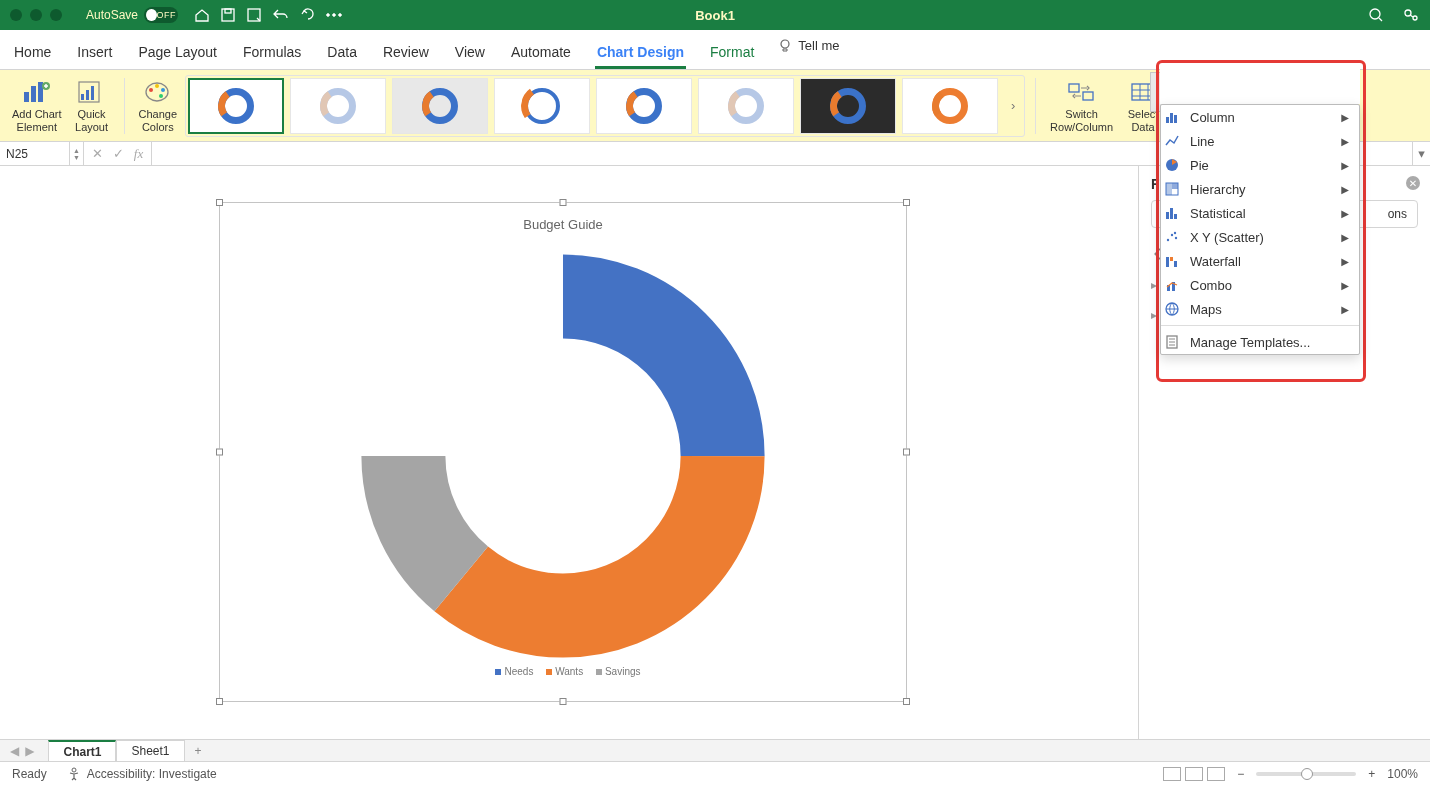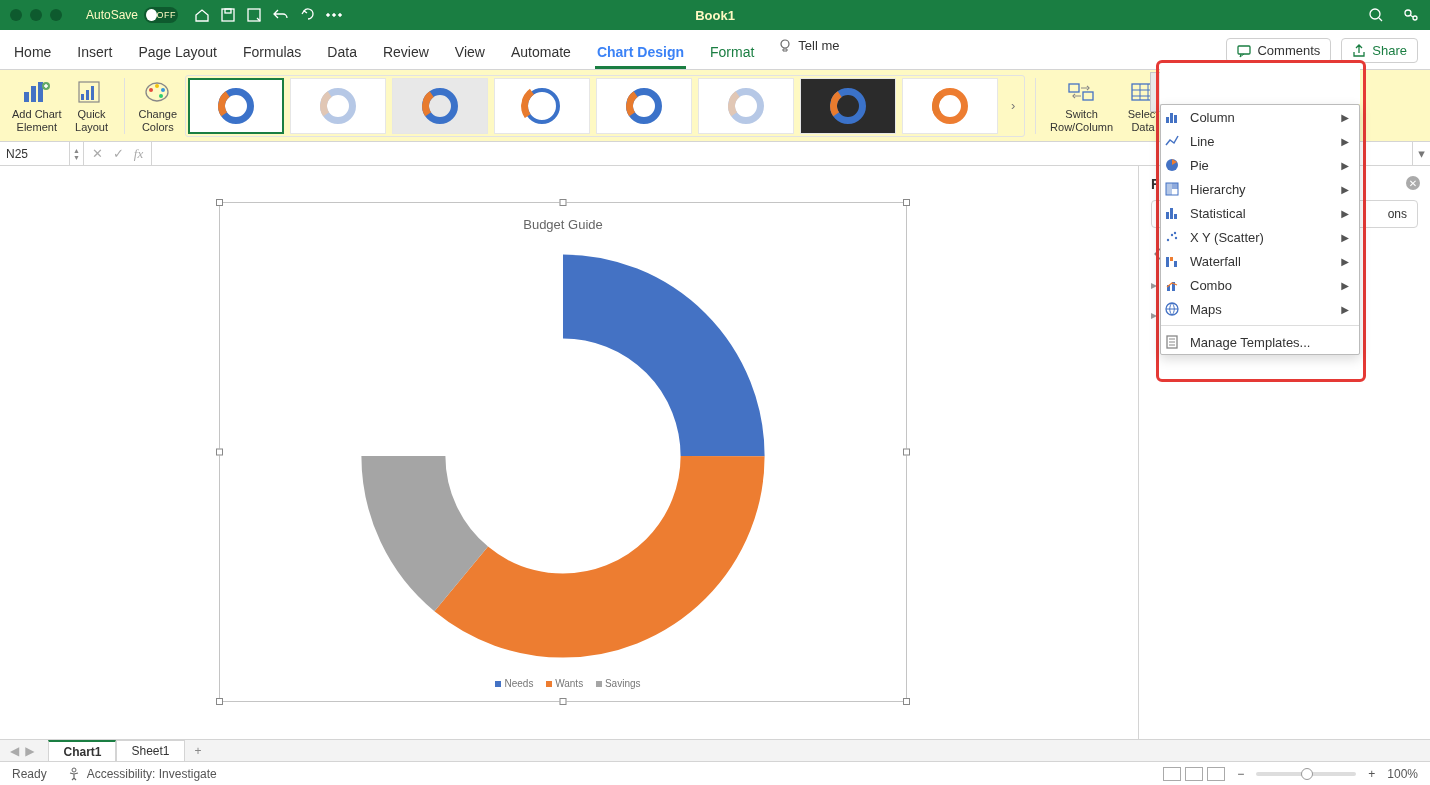--- a/index.html
+++ b/index.html
@@ -49,21 +49,21 @@
   .fx-dd { width:18px; border-left:1px solid #d4d4d4; height:100%; display:flex; align-items:center; justify-content:center; color:#777; }
   
   .workspace { position: relative; height: 604px; background: #fff; }
   .chart-frame { position: absolute; left: 219px; top: 36px; width: 688px; height: 500px; border: 1px solid #c4c4c4; background: #fff; }
   .handle { position: absolute; width: 7px; height: 7px; background:#fff; border:1px solid #888; }
   .h-tl { left:-4px; top:-4px; } .h-tr { right:-4px; top:-4px; } .h-bl { left:-4px; bottom:-4px; } .h-br { right:-4px; bottom:-4px; }
   .h-tm { left:50%; top:-4px; transform:translateX(-50%); } .h-bm { left:50%; bottom:-4px; transform:translateX(-50%); }
   .h-ml { left:-4px; top:50%; transform:translateY(-50%); } .h-mr { right:-4px; top:50%; transform:translateY(-50%); }
   .chart-title { text-align:center; font-size:13px; color:#666; padding-top:14px; }
   .donut-big { width: 420px; height: 420px; margin: 14px auto 0; position: relative; }
-  .legend { text-align:center; font-size:10px; color:#777; margin-top:12px; }
+  .legend { text-align:center; font-size:10px; color:#777; margin-top:0; }
   .legend .sw { display:inline-block; width:6px; height:6px; margin:0 3px 0 10px; vertical-align:middle; }
   
   .side-panel { position:absolute; right:0; top:0; width:292px; height:100%; border-left:1px solid #d4d4d4; background:#fff; padding:10px 12px; }
   .sp-title { font-weight:600; font-size:14px; }
   .sp-close { position:absolute; right:10px; top:10px; width:14px; height:14px; border-radius:50%; background:#aaa; color:#fff; font-size:10px; display:flex; align-items:center; justify-content:center; cursor:pointer; }
   .sp-tabs { margin-top:8px; display:flex; border:1px solid #d4d4d4; border-radius:4px; overflow:hidden; font-size:12px; }
   .sp-tabs div { padding:6px 10px; }
   .sp-sec { margin-top:16px; font-size:12px; color:#444; }
   .sp-sec::before { content:'▸ '; color:#999; }
   
@@ -156,35 +156,20 @@
   <div class="tab">View</div>
   <div class="tab">Automate</div>
   <div class="tab active">Chart Design</div>
   <div class="tab" style="color:#1a7e42">Format</div>
   <div class="tellme">
     <svg width="14" height="14" viewBox="0 0 14 14">
         <circle cx="7" cy="5" r="4" fill="none" stroke="#666" stroke-width="1.2"></circle>
         <path d="M5 10h4v2H5z" fill="none" stroke="#666"></path>
       </svg>
     <span>Tell me</span>
-  </div>
-  <div class="actions">
-    <div class="abtn">
-      <svg width="14" height="14" viewBox="0 0 14 14">
-          <rect x="1" y="2" width="12" height="8" rx="1" fill="none" stroke="#1a7e42" stroke-width="1.3"></rect>
-          <path d="M4 10l-1 3 4-3" fill="none" stroke="#1a7e42"></path>
-        </svg>
-      <span>Comments</span>
-    </div>
-    <div class="abtn share">
-      <svg width="14" height="14" viewBox="0 0 14 14">
-          <path d="M7 1v8M4 4l3-3 3 3M2 8v4h10V8" fill="none" stroke="#1a7e42" stroke-width="1.3"></path>
-        </svg>
-      <span>Share</span>
-    </div>
   </div>
 </div>
 
 <div class="ribbon">
   <div class="rib-btn">
     <div class="ico">
         <svg width="30" height="24" viewBox="0 0 30 24">
           <rect x="2" y="12" width="5" height="10" fill="#4472c4"></rect>
           <rect x="9" y="6" width="5" height="16" fill="#4472c4"></rect>
           <rect x="16" y="2" width="5" height="20" fill="#4472c4"></rect>

